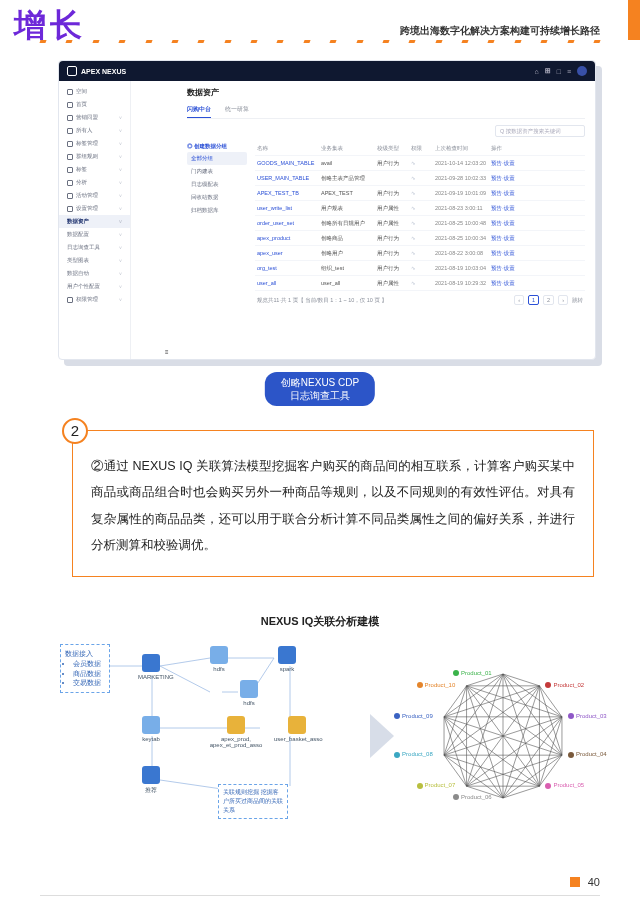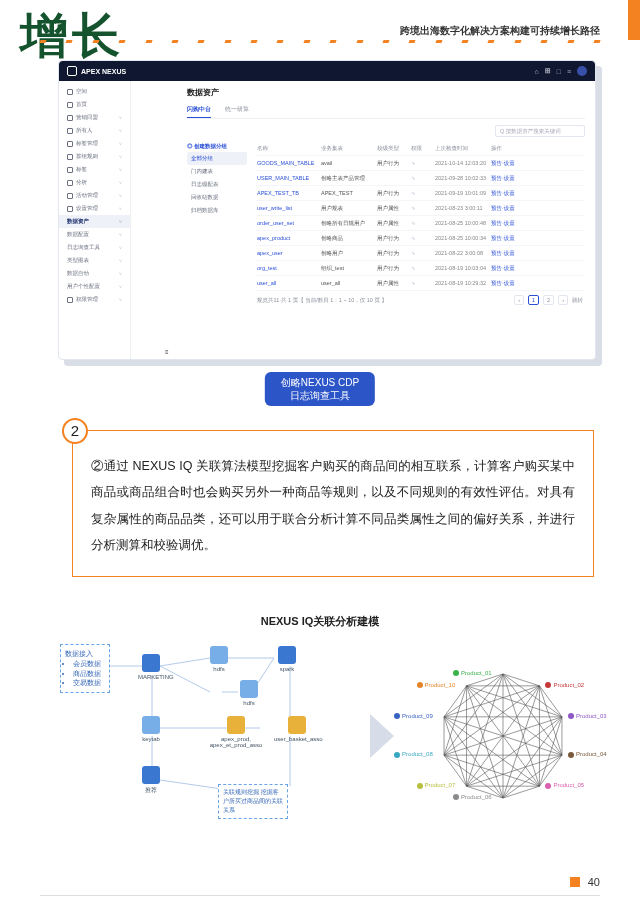--- a/index.html
+++ b/index.html
@@ -1,19 +1,19 @@
 <!DOCTYPE html>
 <html><head>
 <meta charset="utf-8">
 <style>
   * { box-sizing: border-box; margin: 0; padding: 0; }
   body { width: 640px; height: 908px; background: #fff; font-family: "Microsoft YaHei", Arial, sans-serif; position: relative; overflow: hidden; }
 
   
-  .watermark { position: absolute; top: 4px; left: 20px; font-size: 48px; font-weight: 800; color: #14532d; letter-spacing: 4px; z-index: 0; }
+  .watermark { position: absolute; top: 4px; left: 14px; font-size: 32px; font-weight: 800; color: #6d28d9; letter-spacing: 4px; z-index: 0; }
   .header-title { position: absolute; top: 24px; right: 40px; font-size: 10px; font-weight: 700; color: #333; }
   .tick-row { position: absolute; top: 40px; left: 0; right: 0; height: 4px; display: flex; justify-content: space-between; padding: 0 40px; z-index: 1; }
   .tick-row span { width: 6px; height: 3px; background: #f58220; transform: skewX(-20deg); }
   .top-orange-corner { position: absolute; top: 0; right: 0; width: 12px; height: 40px; background: #f58220; }
 
   
   .app-window { position: absolute; top: 60px; left: 58px; right: 44px; height: 300px; background: #fff; border: 1px solid #e2e6ee; border-radius: 4px; box-shadow: 6px 6px 0 #d9dde6; font-size: 6px; color: #333; z-index: 2; }
   .app-header { height: 20px; background: #0f1830; color: #fff; display: flex; align-items: center; padding: 0 8px; font-size: 7px; font-weight: 700; border-radius: 4px 4px 0 0; }
   .app-header .logo-icon { width: 10px; height: 10px; border: 1.2px solid #fff; border-radius: 2px; margin-right: 4px; display: inline-block; }
   .app-header .hdr-icons { margin-left: auto; display: flex; gap: 6px; align-items: center; color: #aab; }
@@ -48,21 +48,21 @@
   .tr-row .c-type { color: #555; }
   .tr-row .c-ext  { color: #b8c0d0; }
   .tr-row .c-time { color: #888; }
   .tr-row .c-ops  { color: #2b50d6; }
   .pager { display: flex; justify-content: flex-end; align-items: center; gap: 4px; font-size: 5.5px; color: #8a8f9a; padding: 4px 2px; }
   .pager .pbtn { border: 0.8px solid #e2e6ee; border-radius: 2px; padding: 1px 3px; }
   .pager .pbtn.cur { border-color: #2b50d6; color: #2b50d6; }
   .pager .counts { margin-right: auto; }
 
   
-  .app-label { position: absolute; top: 372px; left: 50%; transform: translateX(-50%); background: #2c55c8; color: #fff; font-size: 10px; text-align: center; padding: 4px 16px; border-radius: 6px; z-index: 2; line-height: 1.3; }
+  .app-label { position: absolute; top: 372px; left: 50%; transform: translateX(-50%); background: #2c55c8; color: #fff; font-size: 10px; text-align: center; padding: 4px 16px; border-radius: 12px; z-index: 2; line-height: 1.3; }
 
   
   .step-circle { position: absolute; top: 418px; left: 62px; width: 26px; height: 26px; border: 2px solid #f58220; border-radius: 50%; background: #fff; text-align: center; line-height: 22px; font-size: 15px; color: #222; z-index: 3; }
   .text-box { position: absolute; top: 430px; left: 72px; right: 46px; border: 1px solid #f58220; padding: 22px 18px 18px; font-size: 12.5px; color: #222; line-height: 2.1; text-align: justify; z-index: 2; }
 
   
   .diagram-title { position: absolute; top: 614px; left: 0; right: 0; text-align: center; font-size: 11px; font-weight: 700; color: #222; }
   .diagram-wrap { position: absolute; top: 636px; left: 60px; right: 44px; height: 200px; }
 
   .flow-area { position: absolute; left: 0; top: 0; width: 308px; height: 200px; }

